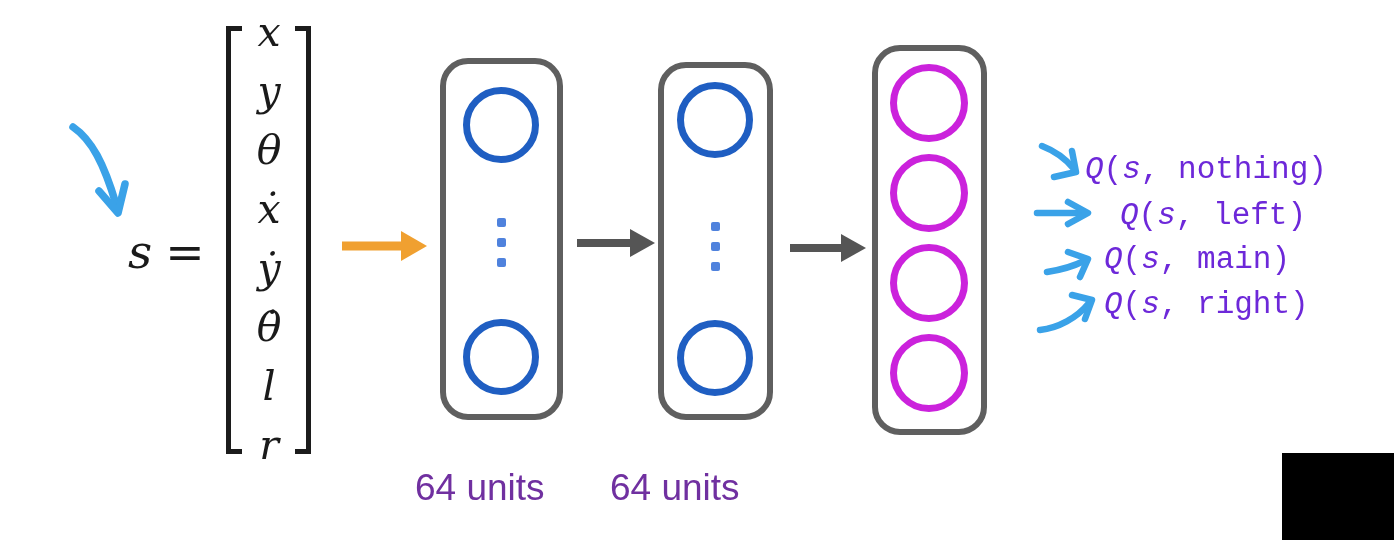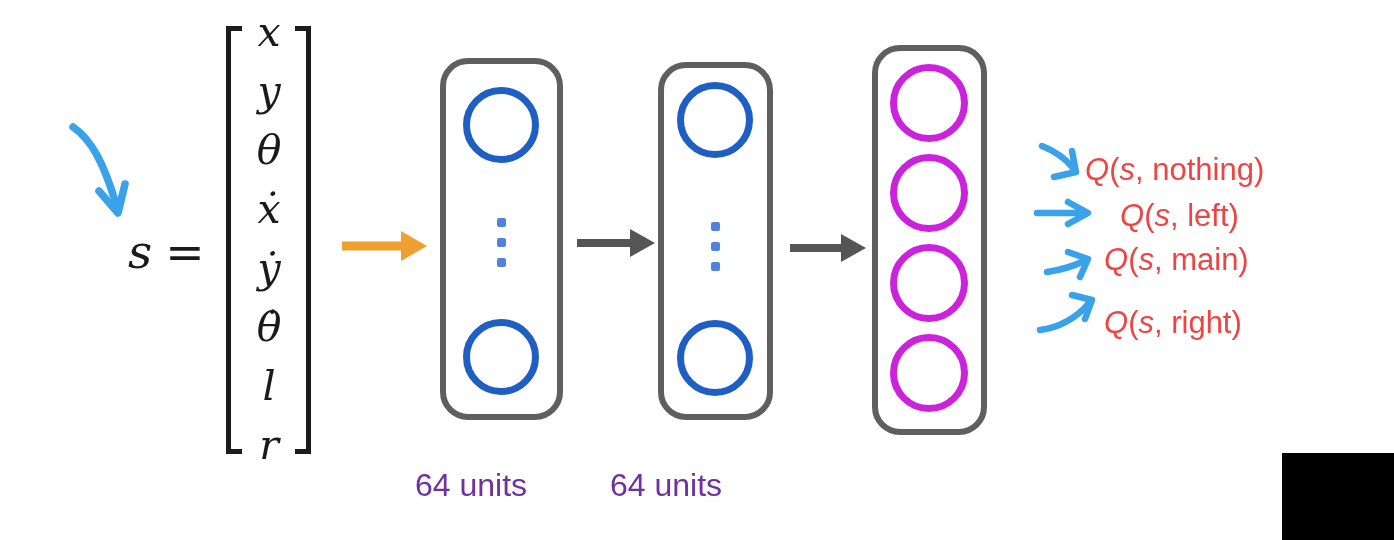--- a/index.html
+++ b/index.html
@@ -32,42 +32,42 @@
     position: absolute; left: 228px; top: 3px; width: 82px;
     display: flex; flex-direction: column;
   }
   .vec-entry {
     height: 59px; display: flex; align-items: center; justify-content: center;
     font-size: 41px; line-height: 1;
   }
 
   
   .purple-label {
-    position: absolute; color: #7030a0; font-size: 32px; line-height: 1;
+    position: absolute; color: #7030a0; font-size: 37px; line-height: 1;
     white-space: nowrap;
   }
 
   
   .layer-box {
     position: absolute; box-sizing: border-box;
     border: 6px solid #5f5f5f; border-radius: 28px; background: #ffffff;
   }
 
   
   .neuron { position: absolute; box-sizing: border-box; border-radius: 50%; background: transparent; }
   .neuron.blue    { width: 76px; height: 76px; border: 7px solid #1f5ec2; }
   .neuron.magenta { width: 78px; height: 78px; border: 7px solid #cb22dc; }
 
   
   .dot { position: absolute; width: 9px; height: 9px; background: #4f82dd; border-radius: 2px; }
 
   
   .q-label {
-    position: absolute; font-family: Liberation Sans, sans-serif;
-    font-size: 31px; line-height: 1.2; color: #ef4444; white-space: nowrap;
+    position: absolute; font-family: Liberation Mono, monospace;
+    font-size: 31px; line-height: 1.2; color: #6d28d9; white-space: nowrap;
   }
   .q-label .it { font-style: italic; }
 
   
   .corner-block { position: absolute; left: 1282px; top: 453px; width: 112px; height: 87px; background: #000000; }
 
   svg.overlay { position: absolute; left: 0; top: 0; pointer-events: none; }
 </style>
 </head>
 <body>
@@ -159,19 +159,19 @@
 
   <div class="q-label" style="left:1085px; top:151px;">
     <span class="it">Q</span><span>(</span><span class="it">s</span><span>, nothing)</span>
   </div>
   <div class="q-label" style="left:1104px; top:241px;">
     <span class="it">Q</span><span>(</span><span class="it">s</span><span>, main)</span>
   </div>
   <div class="q-label" style="left:1120px; top:197px;">
     <span class="it">Q</span><span>(</span><span class="it">s</span><span>, left)</span>
   </div>
-  <div class="q-label" style="left:1104px; top:304px;">
+  <div class="q-label" style="left:1104px; top:286px;">
     <span class="it">Q</span><span>(</span><span class="it">s</span><span>, right)</span>
   </div>
 
   <div class="corner-block"></div>
 
 </div>
 
 </body></html>

